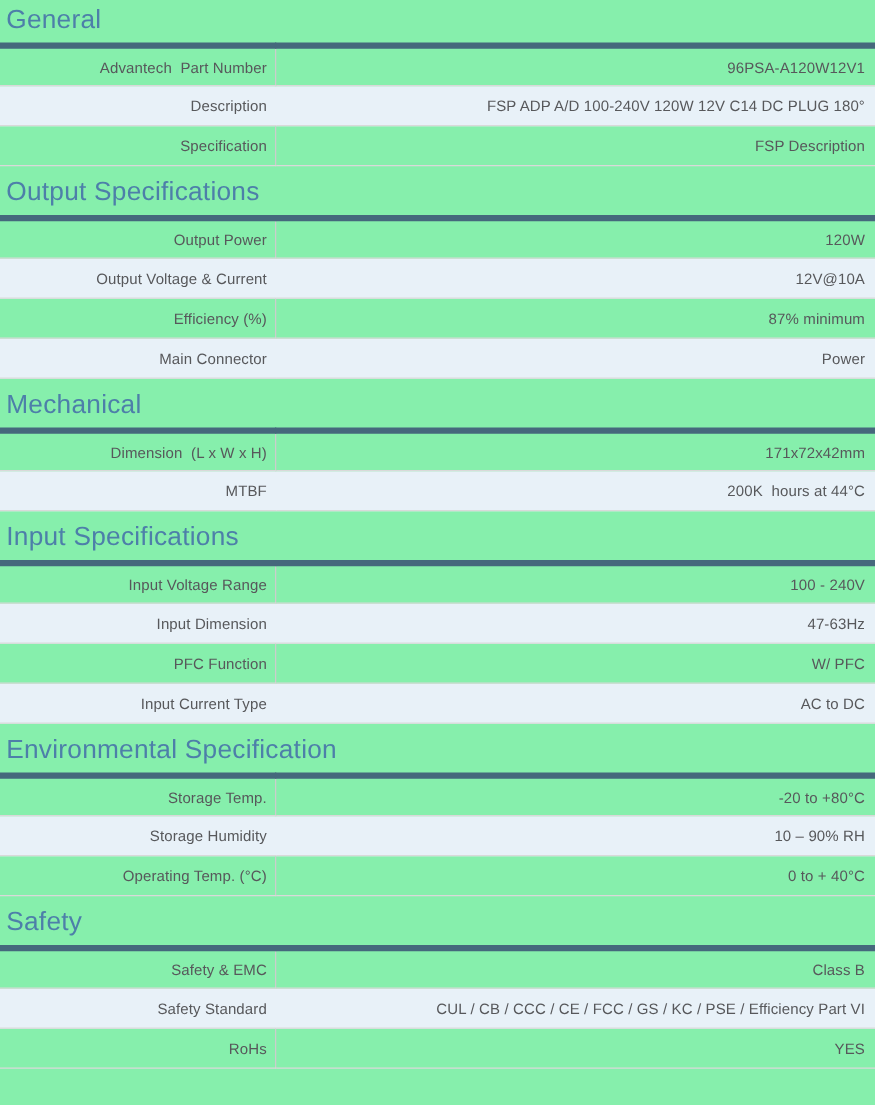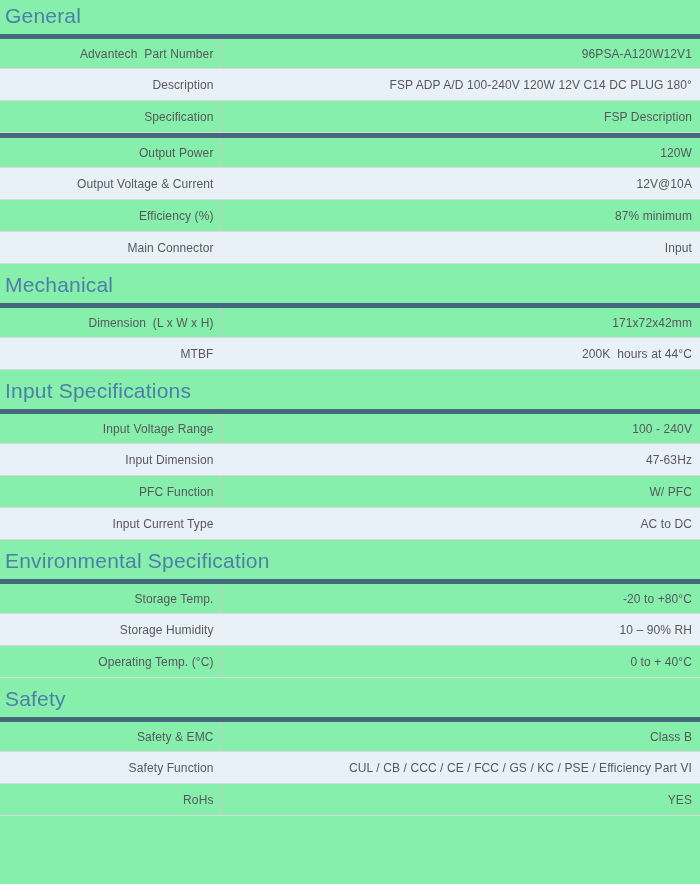--- a/index.html
+++ b/index.html
@@ -82,37 +82,38 @@
             <td class="value-cell">FSP ADP A/D 100-240V 120W 12V C14 DC PLUG 180°</td>
           </tr>
           <tr class="">
             <td class="label-cell">Specification</td>
             <td class="value-cell">FSP Description</td>
           </tr>
         </tbody>
       </table>
     </div>
     <div class="section">
+      <h2 class="section-title">Output Specifications</h2>
       <table class="spec-table">
         <tbody>
           <tr class="">
             <td class="label-cell">Output Power</td>
             <td class="value-cell">120W</td>
           </tr>
           <tr class="alt">
             <td class="label-cell">Output Voltage &amp; Current</td>
             <td class="value-cell">12V@10A</td>
           </tr>
           <tr class="">
             <td class="label-cell">Efficiency (%)</td>
             <td class="value-cell">87% minimum</td>
           </tr>
           <tr class="alt">
             <td class="label-cell">Main Connector</td>
-            <td class="value-cell">Input</td>
+            <td class="value-cell">Power</td>
           </tr>
         </tbody>
       </table>
     </div>
     <div class="section">
       <h2 class="section-title">Mechanical</h2>
       <table class="spec-table">
         <tbody>
           <tr class="">
             <td class="label-cell">Dimension  (L x W x H)</td>
@@ -169,21 +170,21 @@
     </div>
     <div class="section">
       <h2 class="section-title">Safety</h2>
       <table class="spec-table">
         <tbody>
           <tr class="">
             <td class="label-cell">Safety &amp; EMC</td>
             <td class="value-cell">Class B</td>
           </tr>
           <tr class="alt">
-            <td class="label-cell">Safety Function</td>
+            <td class="label-cell">Safety Standard</td>
             <td class="value-cell">CUL / CB / CCC / CE / FCC / GS / KC / PSE / Efficiency Part VI</td>
           </tr>
           <tr class="">
             <td class="label-cell">RoHs</td>
             <td class="value-cell">YES</td>
           </tr>
         </tbody>
       </table>
     </div>
   </div>

